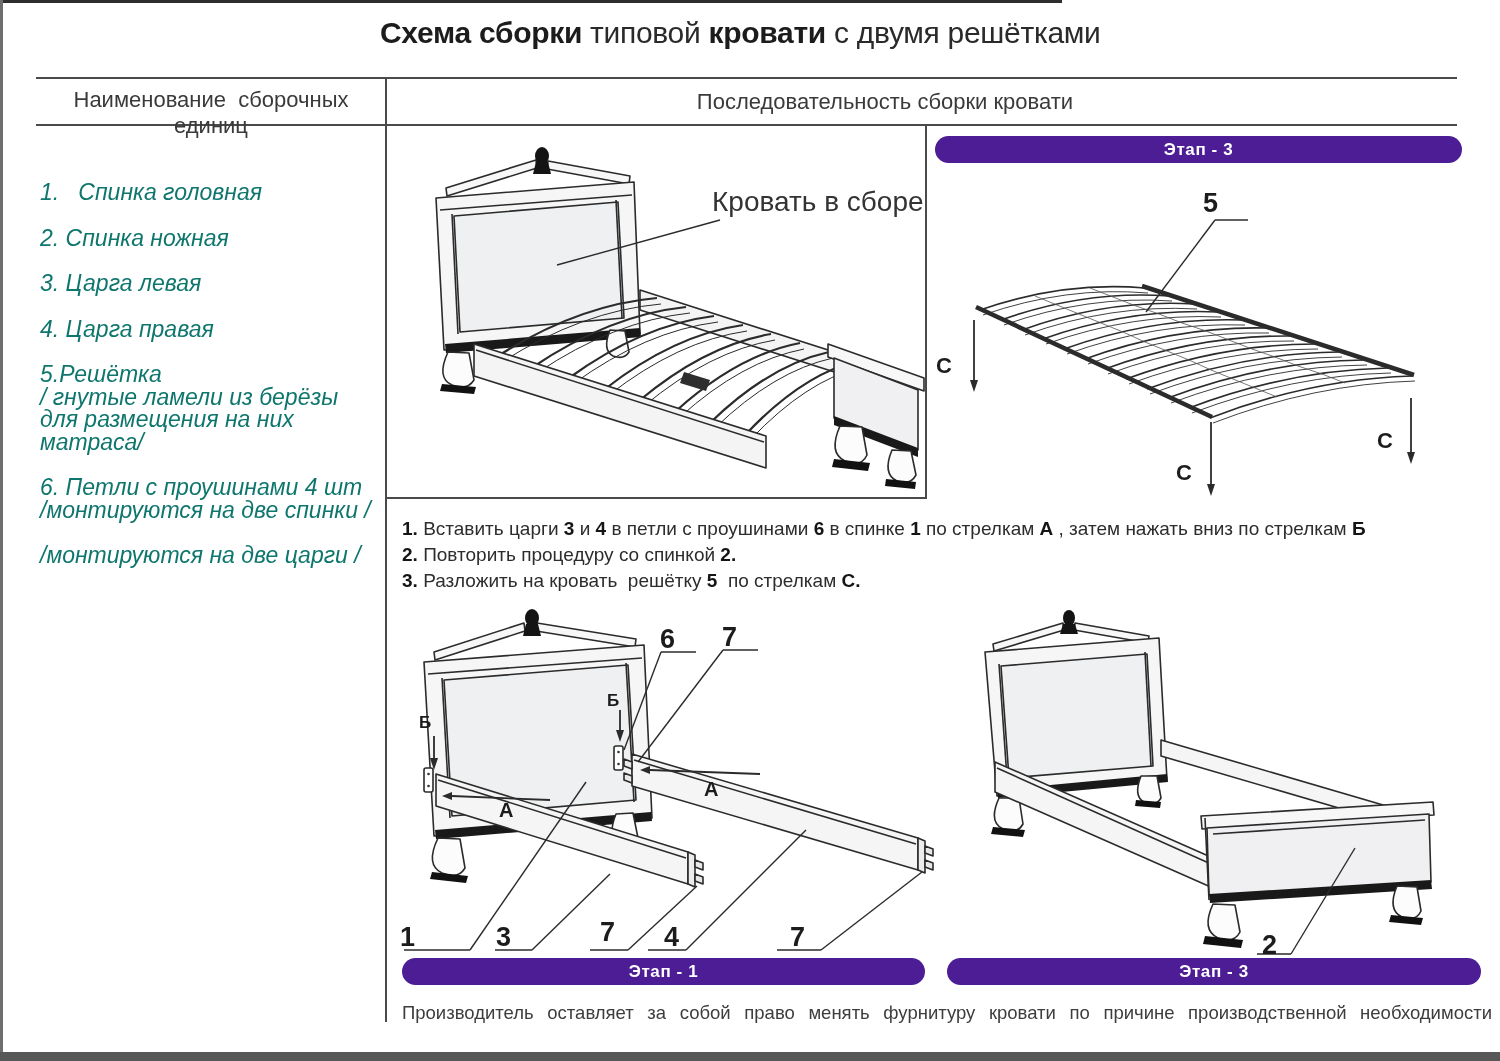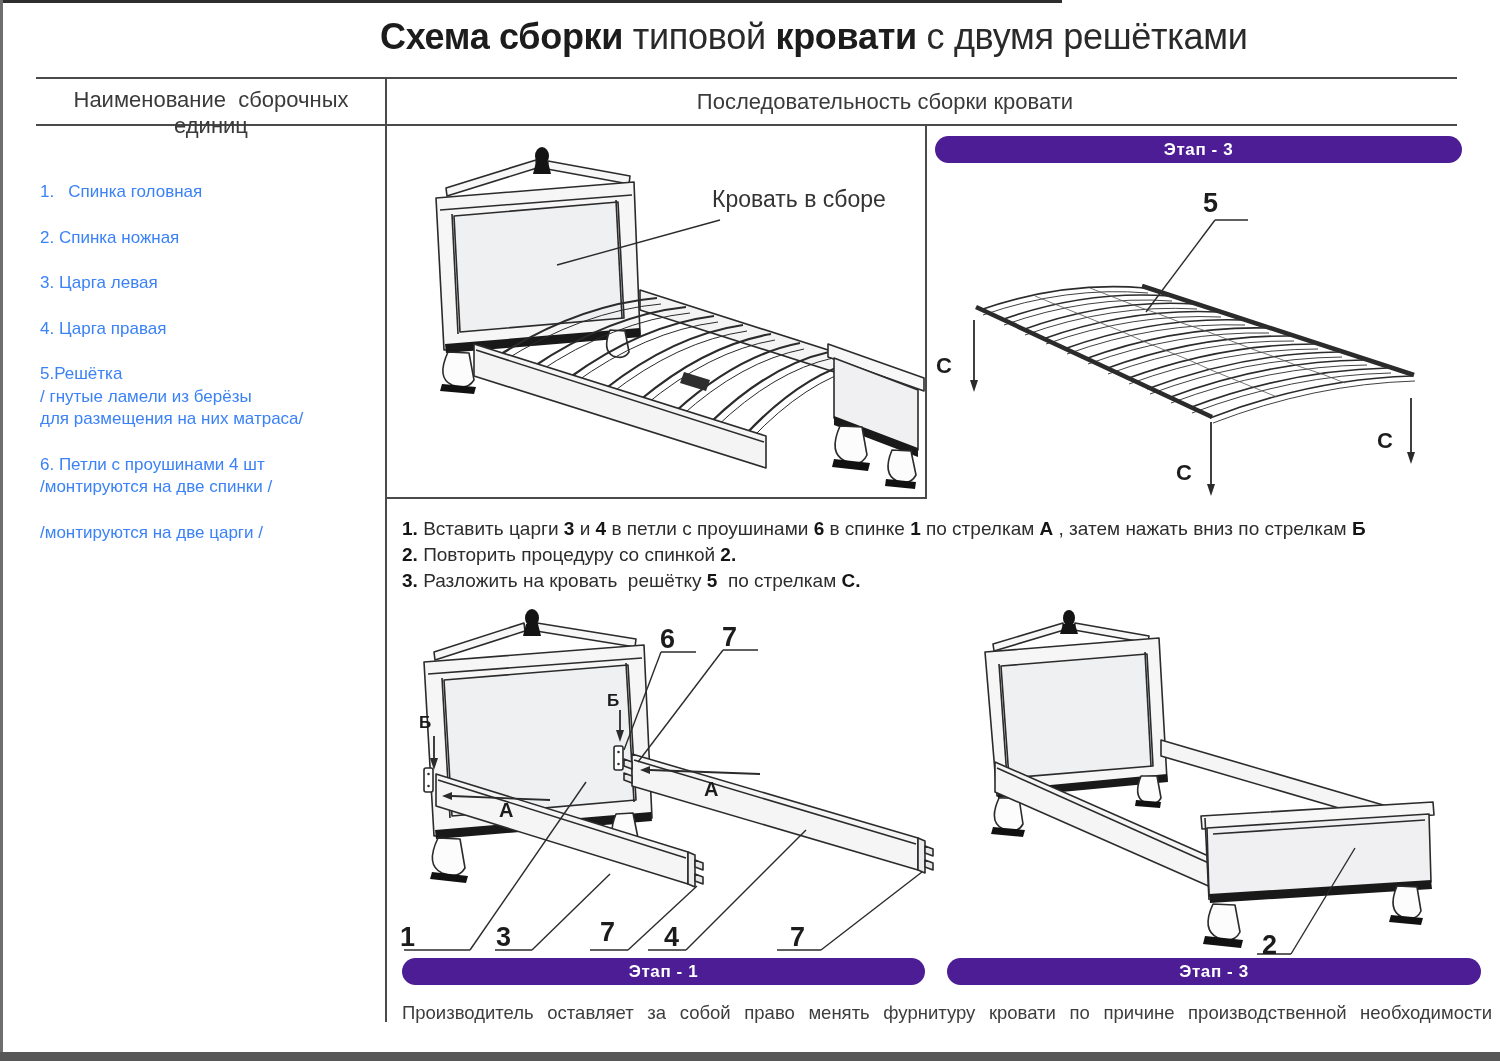--- a/index.html
+++ b/index.html
@@ -3,43 +3,43 @@
 <meta charset="utf-8">
 <style>
   html,body{margin:0;padding:0;background:#fff;}
   #page{
     position:relative;width:1500px;height:1061px;background:#ffffff;overflow:hidden;
     font-family:"Liberation Sans","DejaVu Sans",sans-serif;color:#2c2c2c;
   }
   .rule{position:absolute;background:#4a4a4a;}
   
   #title{position:absolute;left:380px;top:16px;width:860px;text-align:left;
-    font-size:36px;letter-spacing:-0.3px;color:#2a2a2a;white-space:nowrap;}
+    font-size:30px;letter-spacing:-0.3px;color:#2a2a2a;white-space:nowrap;}
   #title b{color:#1c1c1c;}
   
   .thead{position:absolute;font-size:22px;color:#3a3a3a;text-align:center;white-space:pre-wrap;}
   
   #parts-list{position:absolute;left:40px;top:181px;width:340px;}
   .pl-item{margin-bottom:23px;}
-  .pl-line{font-size:17px;line-height:22.5px;color:#3b82f6;white-space:pre-wrap;}
+  .pl-line{font-size:23px;line-height:22.5px;color:#0f766e;white-space:pre-wrap;font-style:italic;}
   
   .pill{position:absolute;height:27px;background:#4c1d95;border-radius:14px;
     color:#fff;font-size:17px;font-weight:700;letter-spacing:0.6px;
     display:flex;align-items:center;justify-content:center;}
   
   #instructions{position:absolute;left:402px;top:516px;width:1070px;}
   .instr{font-size:19px;line-height:26px;color:#2d2d2d;white-space:pre-wrap;}
   .instr b{color:#151515;}
   
   .lbl{position:absolute;color:#1c1c1c;white-space:nowrap;}
   .lbl-num{font-size:27px;font-weight:700;}
   .lbl-a{font-size:20px;font-weight:700;}
   .lbl-b{font-size:17px;font-weight:700;}
   .lbl-c{font-size:22px;font-weight:700;}
-  .lbl-callout{font-size:23px;color:#333;}
+  .lbl-callout{font-size:28px;color:#333;}
   
   #footer{position:absolute;left:402px;top:1002px;width:1090px;font-size:18.5px;color:#3d3d3d;
     text-align:justify;text-align-last:justify;}
   svg{position:absolute;overflow:visible;}
   svg *{vector-effect:non-scaling-stroke;}
 </style>
 </head>
 <body>
 
 <div id="page">

